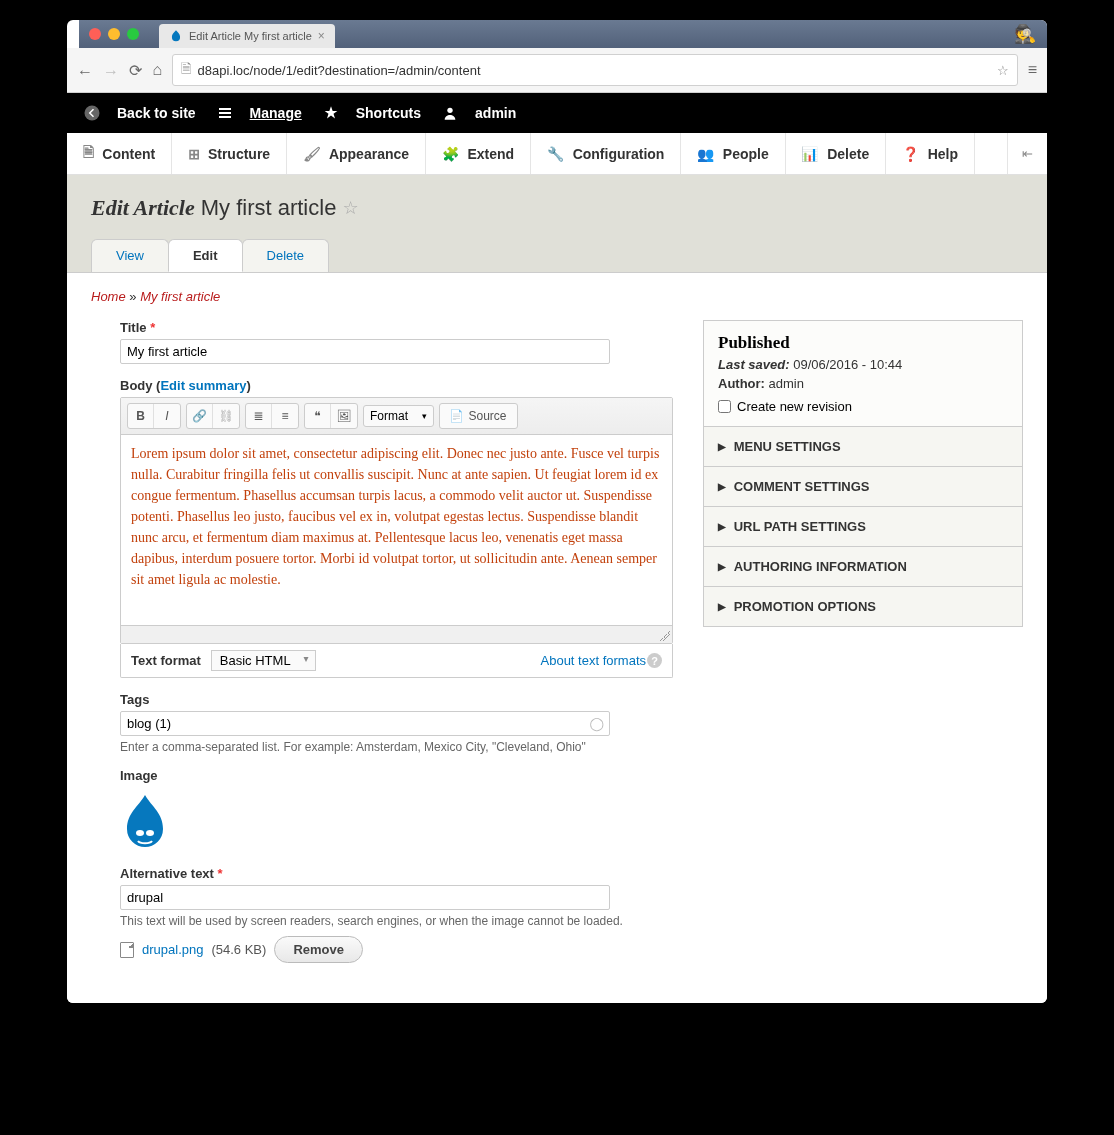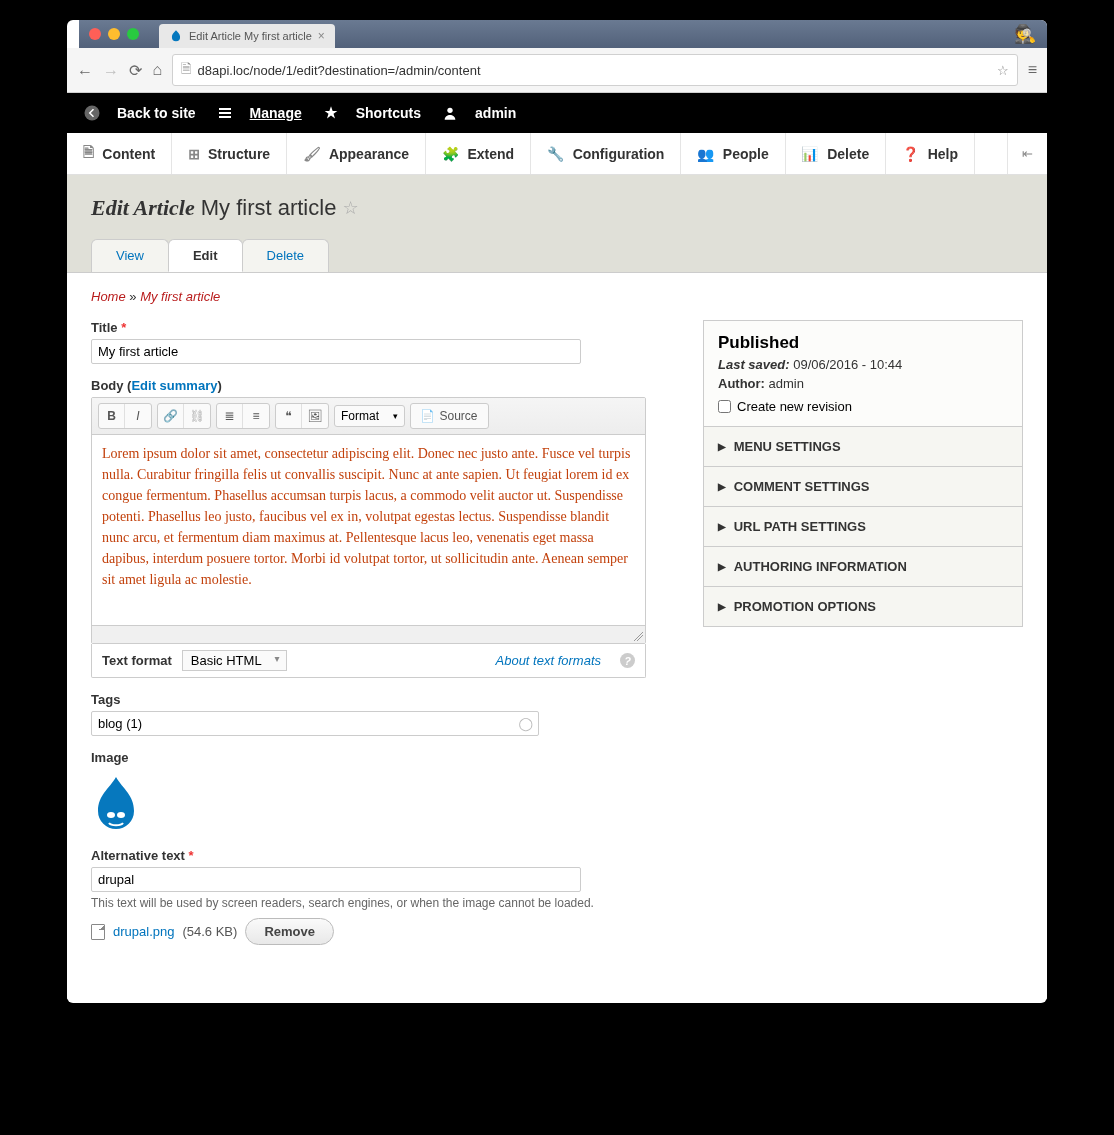--- a/index.html
+++ b/index.html
@@ -41,21 +41,21 @@
 .pageheader h1 .italic { font-style: italic; font-weight: bold; font-family: Liberation Serif, serif; }
 .pageheader h1 .star { color: #aaa; font-size: 18px; }
 .primary-tabs { display: flex; gap: 0; }
 .ptab { padding: 8px 24px; border: 1px solid #ccc; border-bottom: none; border-radius: 6px 6px 0 0; color: #0074bd; background: #f4f4f0; margin-right: -1px; }
 .ptab.active { background: #fff; color: #333; font-weight: bold; border-bottom: 1px solid #fff; position: relative; z-index: 2; }
 
 .mainwrap { border-top: 1px solid #ccc; background: #fff; padding: 16px 24px 40px; }
 .breadcrumb { color: #333; font-size: 13px; margin-bottom: 16px; }
 .breadcrumb a { color: #b91c1c; text-decoration: none; font-style: italic; }
 
-.two-col { display: flex; gap: 30px; align-items: flex-start; }
+.two-col { display: flex; gap: 30px; align-items: flex-start; margin-left: 29px; }
 .left { flex: 1; min-width: 0; }
 .right { width: 320px; }
 
 .form-label { font-weight: bold; color: #333; margin-bottom: 4px; display: block; font-size: 13px; }
 .req { color: #e33; }
 .form-input { width: 490px; max-width: 100%; border: 1px solid #ccc; border-radius: 2px; padding: 4px 6px; font-size: 13px; background: #fff; }
 .form-group { margin-bottom: 14px; }
 .link-inline { color: #0074bd; text-decoration: none; }
 
 .editor { border: 1px solid #ccc; border-radius: 2px; width: 555px; max-width: 100%; }
@@ -64,35 +64,35 @@
 .tb-btn { width: 26px; height: 24px; display: flex; align-items: center; justify-content: center; font-size: 12px; border-right: 1px solid #e0e0e0; color: #555; }
 .tb-btn:last-child { border-right: none; }
 .tb-btn.wide { width: auto; padding: 0 10px; gap: 4px; }
 .tb-dropdown { border: 1px solid #ccc; border-radius: 3px; background: #fafafa; padding: 3px 6px; display: flex; align-items: center; gap: 14px; font-size: 12px; }
 .editor-body { padding: 8px 10px; font-family: Georgia, serif; font-size: 14px; line-height: 1.5; color: #c2410c; min-height: 190px; position: relative; }
 .editor-resize { height: 18px; background: #f0f0f0; border-top: 1px solid #ccc; position: relative; }
 .editor-resize::after { content: ""; position: absolute; right: 2px; bottom: 2px; width: 10px; height: 10px; background: linear-gradient(135deg, transparent 50%, #999 50%, #999 55%, transparent 55%, transparent 65%, #999 65%, #999 70%, transparent 70%); }
 .editor-footer { border: 1px solid #ccc; border-top: none; border-radius: 0 0 2px 2px; padding: 6px 10px; display: flex; align-items: center; gap: 10px; width: 555px; max-width: 100%; }
 .editor-footer .sel { border: 1px solid #ccc; background: #fafafa; padding: 2px 24px 2px 8px; position: relative; }
 .editor-footer .sel::after { content: "▾"; position: absolute; right: 6px; color: #888; font-size: 10px; }
-.editor-footer .about { margin-left: auto; color: #0074bd; text-decoration: none; display: flex; align-items: flex-start; gap: 19px; font-style: italic; }
+.editor-footer .about { margin-left: auto; color: #0074bd; text-decoration: none; display: flex; align-items: flex-start; gap: 1px; }
 .qmark { display: inline-flex; width: 15px; height: 15px; border-radius: 50%; background: #ccc; color: #fff; align-items: center; justify-content: center; font-size: 11px; font-weight: bold; }
 
 .help-text { color: #666; font-size: 12px; margin-top: 4px; }
 
 .drupal-logo { width: 50px; height: 60px; margin: 6px 0 10px; }
 
 .file-row { display: flex; align-items: center; gap: 8px; margin-top: 8px; }
 .file-icon-small { width: 14px; height: 16px; border: 1px solid #888; border-radius: 1px; position: relative; background: #fff; }
 .file-icon-small::after { content: ""; position: absolute; top: 0; right: 0; width: 5px; height: 5px; background: linear-gradient(135deg, #fff 50%, #888 50%); }
 .btn { background: linear-gradient(#fafafa,#e8e8e8); border: 1px solid #bbb; border-radius: 14px; padding: 5px 18px; font-weight: bold; color: #444; font-size: 13px; }
 
 .sidebar-box { border: 1px solid #ccc; }
 .sb-header { padding: 12px 14px; background: #fcfcfa; }
-.sb-header h3 { font-size: 17px; font-weight: bold; }
+.sb-header h3 { font-size: 17px; font-weight: bold; font-family: Liberation Serif, serif; }
 .sb-row { font-size: 13px; color: #333; margin-top: 4px; }
 .sb-row .ital { font-style: italic; font-weight: bold; }
 .sb-check { display: flex; align-items: center; gap: 6px; margin-top: 8px; }
 .sb-accordion { border-top: 1px solid #ccc; padding: 12px 14px; background: #f6f6f2; display: flex; align-items: center; gap: 8px; font-weight: bold; font-size: 13px; color: #333; text-transform: uppercase; }
 .sb-accordion .caret { font-size: 10px; }
 </style>
 </head>
 <body>
 
 <div class="window">
@@ -272,24 +272,25 @@
               <div class="sel"><span>Basic HTML</span></div>
               <a href="#" class="about">
                   <span>About text formats</span>
                   <span class="qmark">?</span>
                 </a>
             </div>
           </div>
 
           <div class="form-group">
             <label class="form-label">Tags</label>
-            <div style="position:relative;width:448px;max-width:100%">
+            <div style="position:relative;width:490px;max-width:100%">
               <input class="form-input" style="width: 100%;" value="blog (1)">
               <span style="position:absolute;right:6px;top:5px;color:#bbb">◯</span>
             </div>
+            <div class="help-text">Enter a comma-separated list. For example: Amsterdam, Mexico City, "Cleveland, Ohio"</div>
           </div>
 
           <div class="form-group">
             <label class="form-label">Image</label>
             <svg class="drupal-logo" viewBox="0 0 50 60">
               <path fill="#0678be" d="M25 2C18 14 7 20 7 36a18 18 0 0036 0c0-16-11-22-18-34z"></path>
               <ellipse cx="20" cy="40" rx="4" ry="3" fill="#fff"></ellipse>
               <ellipse cx="30" cy="40" rx="4" ry="3" fill="#fff"></ellipse>
               <path d="M18 48c2 3 12 3 14 0" stroke="#fff" stroke-width="2" fill="none"></path>
             </svg>

